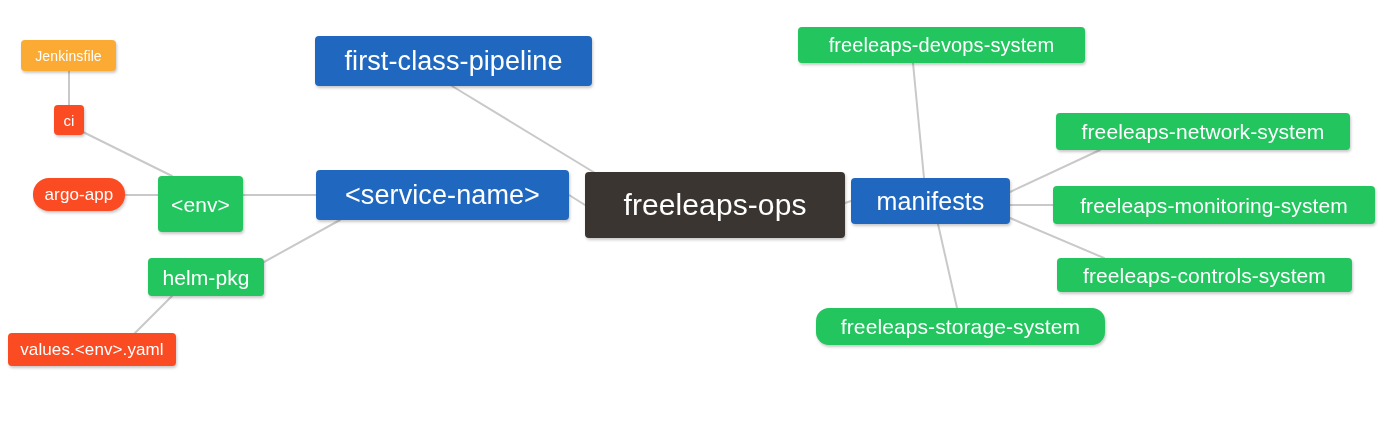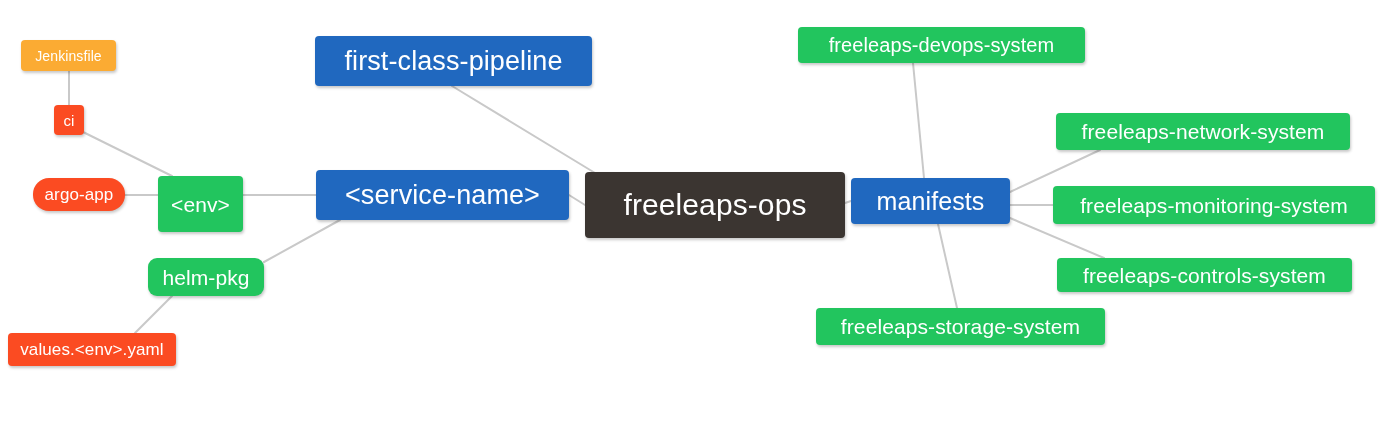--- a/index.html
+++ b/index.html
@@ -82,38 +82,38 @@
       </div>
       <div class="node n-red" style="left: 54px; top: 105px; width: 30px; height: 30px; font-size: 15px; background: rgb(251, 75, 34);">
         <span>ci</span>
       </div>
       <div class="node n-orange" style="left: 21px; top: 26px; width: 95px; height: 31px; font-size: 14px; background: rgb(251, 171, 51);">
         <span>Jenkinsfile</span>
       </div>
       <div class="node n-red" style="left: 33px; top: 178px; width: 92px; height: 33px; font-size: 17px; background: rgb(251, 75, 34); border-radius: 16px;">
         <span>argo-app</span>
       </div>
-      <div class="node n-green" style="left: 148px; top: 258px; width: 116px; height: 38px; font-size: 21px; background: rgb(34, 197, 94); border-radius: 9px;">
+      <div class="node n-green" style="left: 148px; top: 258px; width: 116px; height: 38px; font-size: 21px; background: rgb(34, 197, 94);">
         <span>helm-pkg</span>
       </div>
       <div class="node n-red" style="left: 8px; top: 333px; width: 168px; height: 33px; font-size: 17px; background: rgb(251, 75, 34); justify-content: center;">
         <span>values.&lt;env&gt;.yaml</span>
       </div>
       <div class="node n-blue" style="left: 851px; top: 178px; width: 159px; height: 46px; font-size: 25px; background: rgb(32, 104, 191);">
         <span>manifests</span>
       </div>
       <div class="node n-green" style="left: 798px; top: 27px; width: 287px; height: 36px; font-size: 20px; background: rgb(34, 197, 94);">
         <span>freeleaps-devops-system</span>
       </div>
       <div class="node n-green" style="left: 1056px; top: 113px; width: 294px; height: 37px; font-size: 21px; background: rgb(34, 197, 94);">
         <span>freeleaps-network-system</span>
       </div>
       <div class="node n-green" style="left: 1053px; top: 186px; width: 322px; height: 38px; font-size: 21px; background: rgb(34, 197, 94);">
         <span>freeleaps-monitoring-system</span>
       </div>
       <div class="node n-green" style="left: 1057px; top: 258px; width: 295px; height: 34px; font-size: 21px; background: rgb(34, 197, 94);">
         <span>freeleaps-controls-system</span>
       </div>
-      <div class="node n-green" style="left: 816px; top: 308px; width: 289px; height: 37px; font-size: 21px; background: rgb(34, 197, 94);">
+      <div class="node n-green" style="left: 816px; top: 308px; width: 289px; height: 37px; font-size: 21px; background: rgb(34, 197, 94); border-radius: 13px;">
         <span>freeleaps-storage-system</span>
       </div>
     </div>
 </div>
 
 </body></html>

